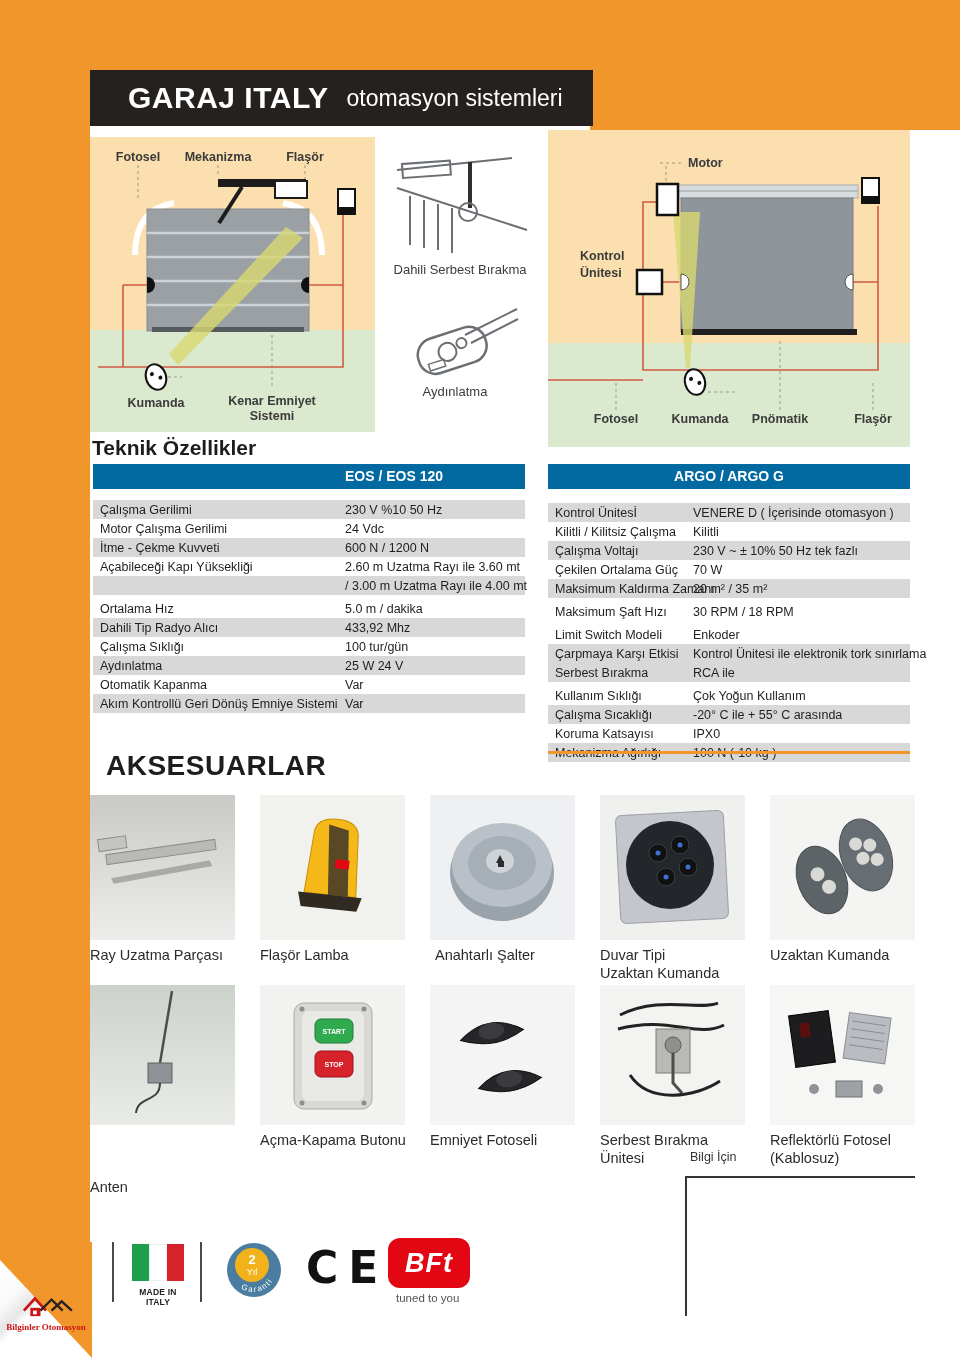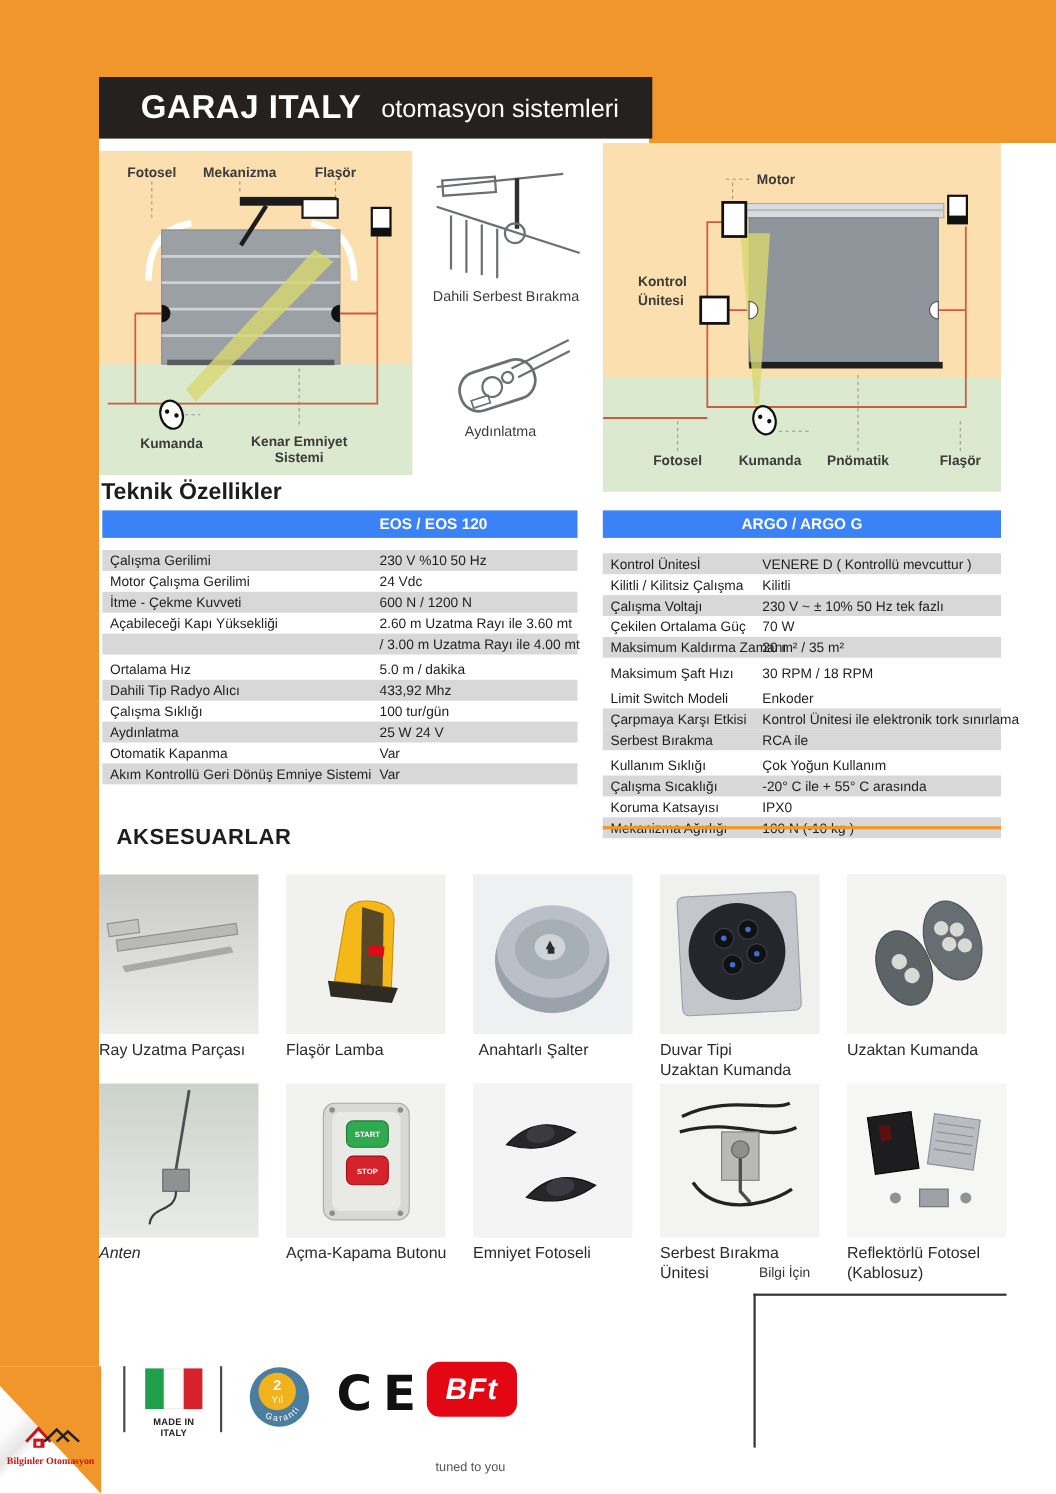--- a/index.html
+++ b/index.html
@@ -15,53 +15,53 @@
   .title-b{color:#fff;font-weight:bold;font-size:30px;letter-spacing:.5px;}
   .title-r{color:#fff;font-size:23px;margin-left:18px;}
 
   
   .diagL{left:90px;top:137px;width:285px;height:295px;}
   .diagR{left:548px;top:130px;width:362px;height:317px;}
   .figcap{font-size:13px;color:#3c3c3c;text-align:center;}
 
   
   .h-teknik{left:92px;top:436px;font-size:21px;font-weight:bold;color:#1d1d1d;}
-  .bar{background:#3b82f6;color:#fff;font-weight:bold;font-size:14px;height:25px;line-height:25px;box-sizing:border-box;}
+  .bar{background:#0369a1;color:#fff;font-weight:bold;font-size:14px;height:25px;line-height:25px;box-sizing:border-box;}
   .bar-eos{left:93px;top:464px;width:432px;padding-left:252px;}
   .bar-argo{left:548px;top:464px;width:362px;text-align:center;}
 
   
   .tbl{display:flex;flex-direction:column;}
   .tbl-eos{left:93px;top:500px;width:432px;}
   .tbl-argo{left:548px;top:503px;width:362px;}
   .trow{position:relative;height:19px;display:flex;align-items:center;font-size:12.5px;color:#1f1f1f;}
   .trow.g{background:#d8d8d8;text-align:right;}
   .trow.gap{margin-top:4px;}
   .tl{padding-left:7px;white-space:nowrap;}
   .tv{position:absolute;white-space:nowrap;}
   .tbl-eos .tv{left:252px;}
   .tbl-argo .tv{left:145px;}
   .argo-underline{left:548px;top:751px;width:362px;height:3px;background:#F0962B;}
 
   
-  .h-aks{left:106px;top:750px;font-size:20px;font-weight:bold;letter-spacing:.5px;color:#1d1d1d;}
+  .h-aks{left:106px;top:750px;font-size:28px;font-weight:bold;letter-spacing:.5px;color:#1d1d1d;}
   .tile{position:absolute;width:145px;height:145px;overflow:hidden;}
   .caption{position:absolute;width:160px;font-size:14.5px;color:#2b2b2b;white-space:pre-line;line-height:1.25;}
 
   
   .vdiv{width:2px;background:#4a4a4a;}
   .mii{left:130px;top:1244px;width:56px;text-align:center;}
   .flag{width:52px;height:37px;display:flex;margin:0 auto;}
   .flag div{flex:1;}
   .mii-t{font-size:8.5px;font-weight:bold;margin-top:6px;letter-spacing:.2px;}
   .ce{left:306px;top:1242px;font-size:44px;font-weight:bold;letter-spacing:10px;color:#111;font-family:"DejaVu Sans",sans-serif;}
   .bft{left:388px;top:1238px;width:82px;height:50px;background:#e30613;border-radius:12px;
        display:flex;align-items:center;justify-content:center;}
   .bft span{color:#fff;font-weight:bold;font-style:italic;font-size:27px;letter-spacing:1px;}
-  .bft-tag{left:396px;top:1292px;font-size:11.5px;color:#555;margin-top:36px;}
+  .bft-tag{left:396px;top:1292px;font-size:11.5px;color:#555;}
   .info-lbl{left:690px;top:1150px;font-size:12.5px;color:#333;}
   .info-box{left:685px;top:1176px;width:228px;height:138px;border-top:2px solid #333;border-left:2px solid #333;}
 
   
   .curl{left:0;top:1242px;width:92px;height:116px;background:#F0962B;}
   .curl-white{position:absolute;left:0;top:18px;width:92px;height:98px;
       background:linear-gradient(315deg,#ffffff 55%,#e6e6e6 62%,#fbfbfb 75%,#ffffff 100%);
       clip-path:polygon(0 0,100% 100%,0 100%);}
   .corner-logo{position:absolute;left:4px;top:52px;width:84px;text-align:center;}
   .corner-logo .txt{font-family:"Liberation Serif",serif;font-weight:bold;font-size:9px;color:#cc1414;}
@@ -272,21 +272,21 @@
       </div>
     <div class="trow g">
         <span class="tl">Akım Kontrollü Geri Dönüş Emniye Sistemi</span>
         <span class="tv">Var</span>
       </div>
   </div>
 
   <div class="abs tbl tbl-argo">
     <div class="trow g">
         <span class="tl">Kontrol Ünitesİ</span>
-        <span class="tv">VENERE D ( Kontrollü mevcuttur )</span>
+        <span class="tv">VENERE D ( İçerisinde otomasyon )</span>
       </div>
     <div class="trow">
         <span class="tl">Kilitli / Kilitsiz Çalışma</span>
         <span class="tv">Kilitli</span>
       </div>
     <div class="trow g">
         <span class="tl">Çalışma Voltajı</span>
         <span class="tv">230 V ~ ±  10% 50 Hz tek fazlı</span>
       </div>
     <div class="trow">
@@ -462,21 +462,21 @@
           <line x1="80" y1="54" x2="114" y2="54"></line>
             <line x1="80" y1="62" x2="114" y2="62"></line>
         </g>
       </g>
       <rect x="66" y="96" width="26" height="16" fill="#9ea1a5" stroke="#6e7175"></rect>
       <circle cx="44" cy="104" r="5" fill="#8f9296"></circle>
         <circle cx="108" cy="104" r="5" fill="#8f9296"></circle>
     </svg>
   </div>
 
-  <div class="caption" style="left:90px;top:1131px;font-style:italic;">Anten</div>
+  <div class="caption" style="left:90px;top:1178px;">Anten</div>
   <div class="caption" style="left:260px;top:1131px;">Açma-Kapama Butonu</div>
   <div class="caption" style="left:430px;top:1131px;">Emniyet Fotoseli</div>
   <div class="caption" style="left:600px;top:1131px;">Serbest Bırakma
 Ünitesi</div>
   <div class="caption" style="left:770px;top:1131px;">Reflektörlü Fotosel
 (Kablosuz)</div>
 
   <div class="abs info-lbl">Bilgi İçin</div>
   <div class="abs info-box"></div>
 

